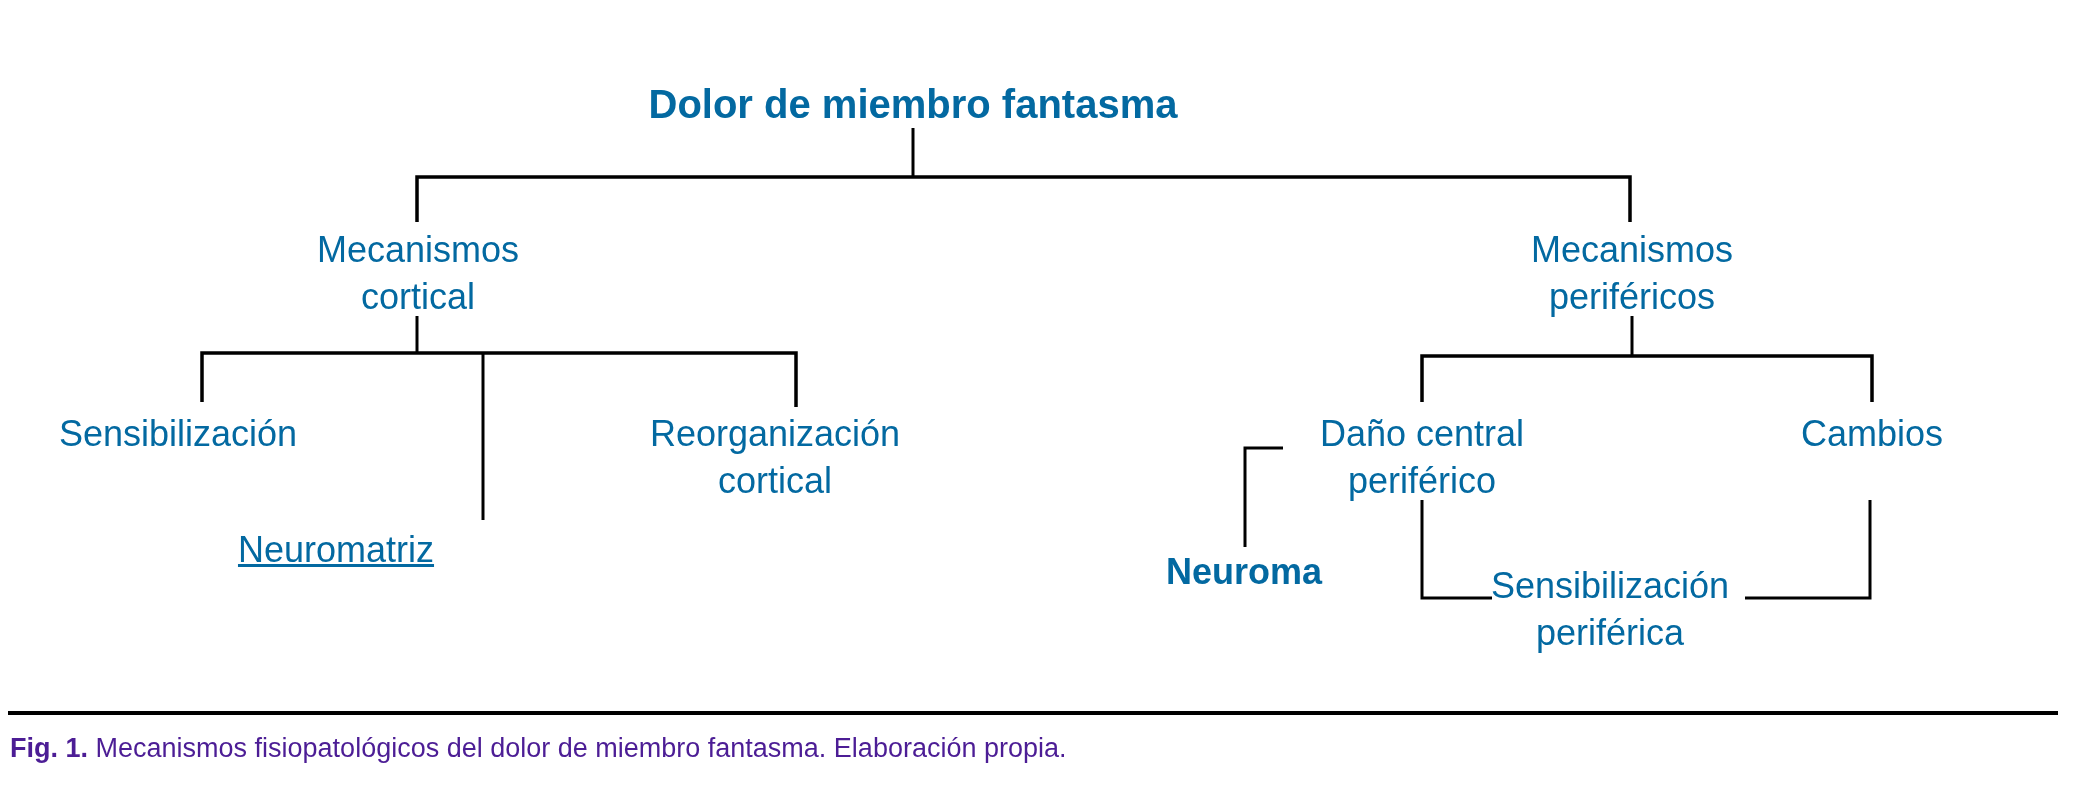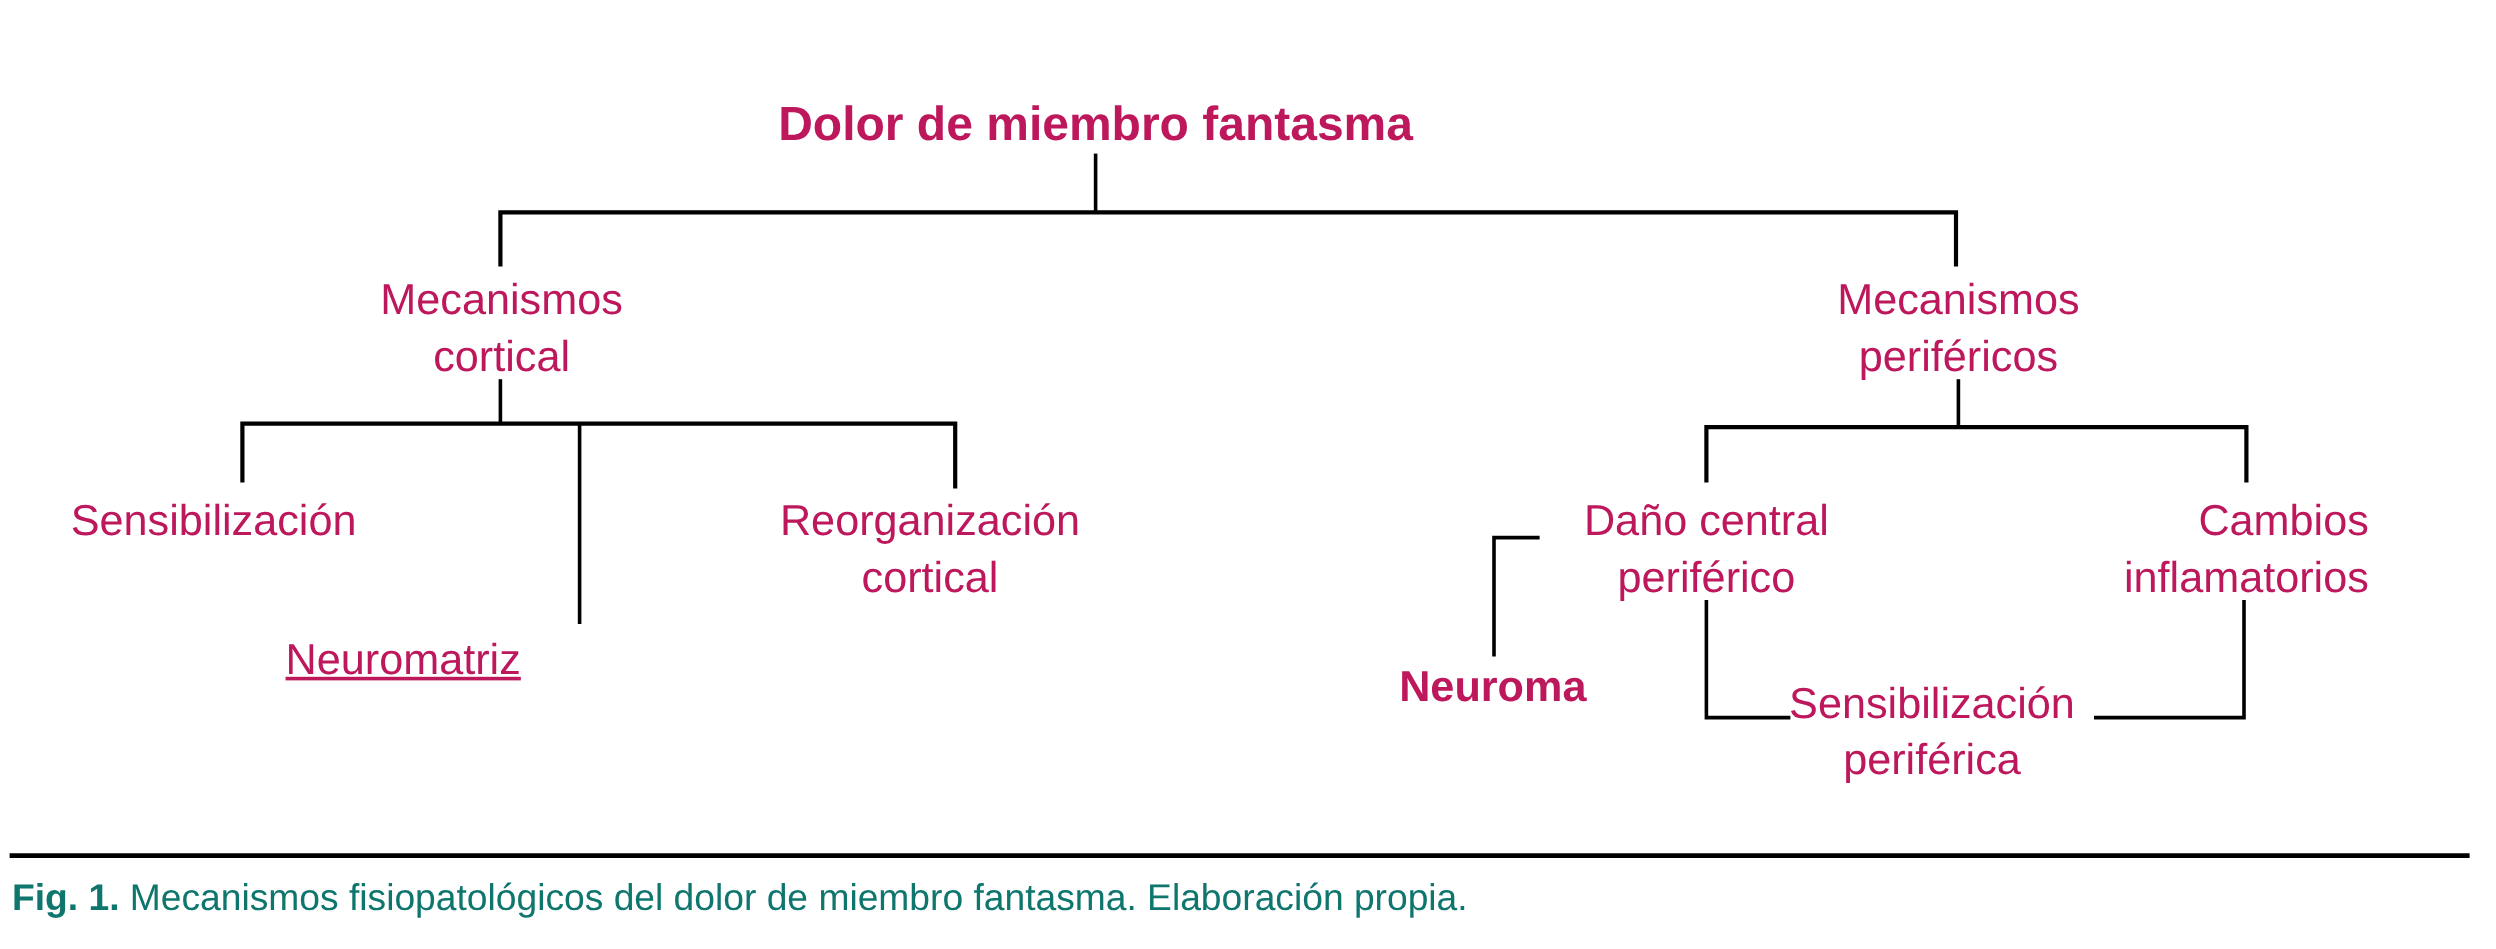--- a/index.html
+++ b/index.html
@@ -17,35 +17,35 @@
     left: 0; top: 0;
     width: 2080px; height: 791px;
   }
   .node {
     position: absolute;
     transform: translateX(-50%);
     text-align: center;
     font-size: 36px;
     line-height: 47px;
     white-space: nowrap;
-    color: #be185d;
+    color: #0369a1;
   }
   .node-title {
     font-weight: bold;
     font-size: 40px;
     line-height: 48px;
   }
   #caption {
     position: absolute;
     left: 10px;
     top: 728px;
-    font-size: 31px;
+    font-size: 27px;
     line-height: 40px;
     white-space: nowrap;
-    color: #0f766e;
+    color: #4c1d95;
   }
   .fig-label { font-weight: bold; }
 </style>
 </head>
 <body>
 
 <div id="figure">
 
   <svg id="connectors" viewBox="0 0 2080 791" xmlns="http://www.w3.org/2000/svg">
 
@@ -97,21 +97,20 @@
     <div>Neuromatriz</div>
   </div>
 
   <div class="node" style="left:1422px; top:410px;">
     <div>Daño central</div>
     <div>periférico</div>
   </div>
 
   <div class="node" style="left:1872px; top:410px;text-align:right;">
     <div>Cambios</div>
-    <div>inflamatorios</div>
   </div>
 
   <div class="node" style="left:1244px; top:548px;font-weight:bold;">
     <div>Neuroma</div>
   </div>
 
   <div class="node" style="left:1610px; top:562px;">
     <div>Sensibilización</div>
     <div>periférica</div>
   </div>

